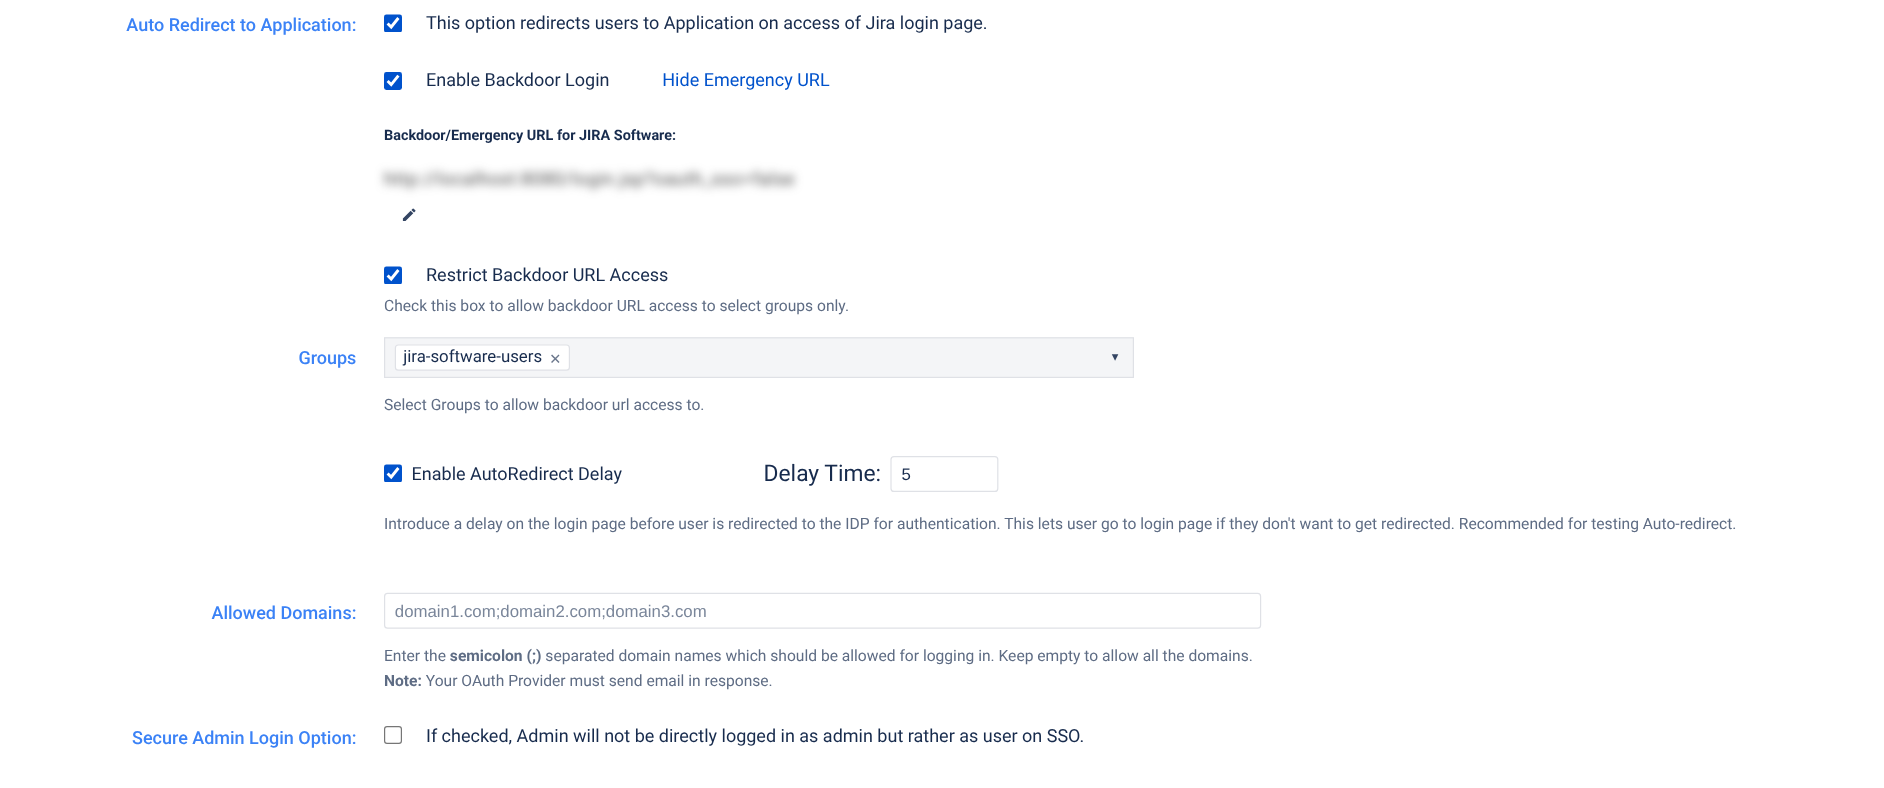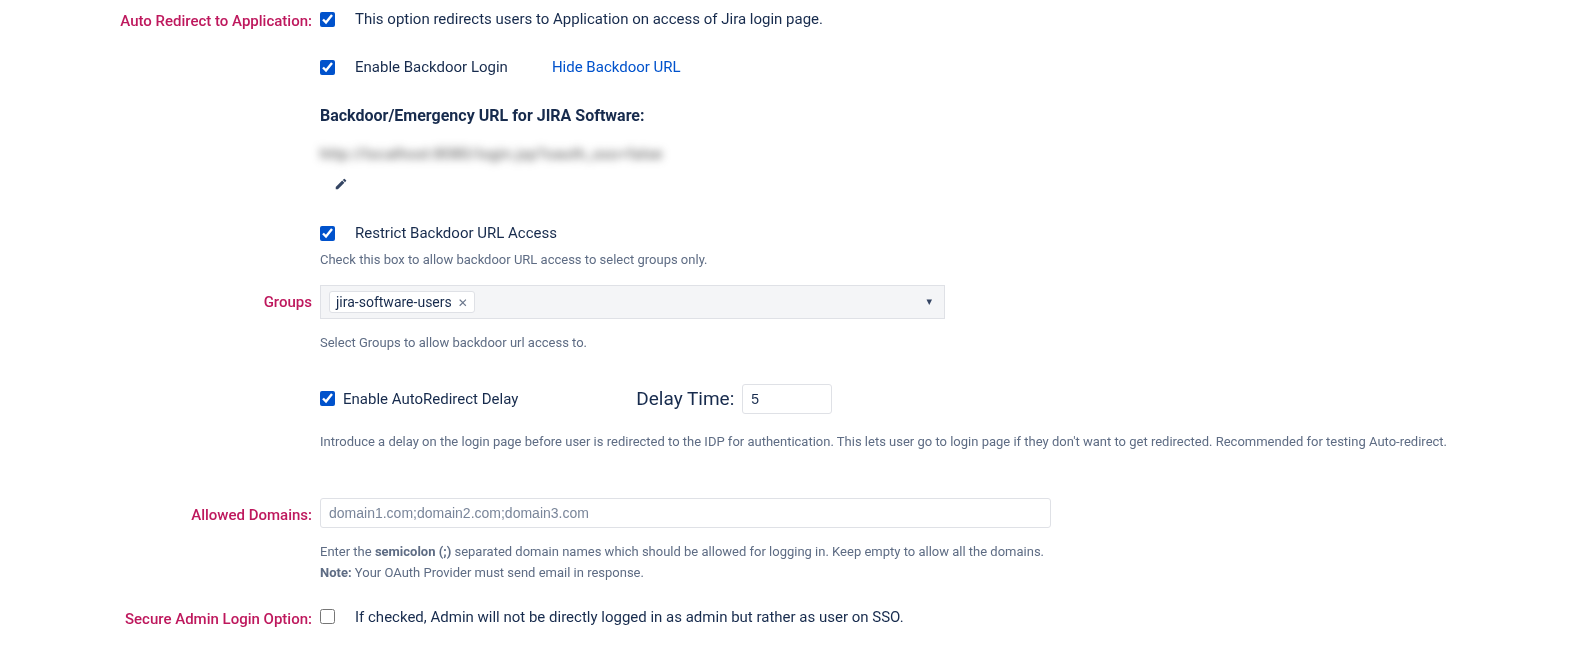--- a/index.html
+++ b/index.html
@@ -11,23 +11,23 @@
       padding: 10px 20px;
     }
     .row {
       display: flex;
       align-items: flex-start;
       margin-bottom: 6px;
     }
     .label-col {
       width: 300px;
       text-align: right;
-      padding-right: 8px;
+      padding-right: 23px;
       padding-top: 2px;
-      color: #be185d;
+      color: #3b82f6;
       font-weight: 500;
       font-size: 15px;
     }
     .content-col {
       flex: 1;
       color: #172B4D;
     }
     .checkbox-line {
       display: flex;
       align-items: center;
@@ -41,21 +41,21 @@
       cursor: pointer;
     }
     .link {
       color: #0052CC;
       cursor: pointer;
       font-size: 15px;
       margin-left: 24px;
     }
     .heading {
       font-weight: 700;
-      font-size: 16px;
+      font-size: 12px;
       color: #172B4D;
       margin-top: 30px;
       margin-bottom: 20px;
     }
     .blurred-url {
       filter: blur(4px);
       color: #444;
       font-size: 15px;
       user-select: none;
       letter-spacing: 0.5px;
@@ -148,21 +148,21 @@
   <div class="label-col">Auto Redirect to Application:</div>
   <div class="content-col">
     <div class="checkbox-line">
       <input type="checkbox" checked="" style="">
       <span>This option redirects users to Application on access of Jira login page.</span>
     </div>
     <div class="spacer-md"></div>
     <div class="checkbox-line">
       <input type="checkbox" checked="" style="">
       <span>Enable Backdoor Login</span>
-      <span class="link">Hide Backdoor URL</span>
+      <span class="link">Hide Emergency URL</span>
     </div>
     <div class="heading">Backdoor/Emergency URL for JIRA Software:</div>
     <div>
       <span class="blurred-url">http://localhost:8080/login.jsp?oauth_sso=false</span>
     </div>
     <span class="pencil-icon">
       <svg viewBox="0 0 24 24" width="14" height="14" fill="#344563">
           <path d="M3 17.25V21h3.75L17.81 9.94l-3.75-3.75L3 17.25zM20.71 7.04a1 1 0 0 0 0-1.41l-2.34-2.34a1 1 0 0 0-1.41 0l-1.83 1.83 3.75 3.75 1.83-1.83z"></path>
         </svg>
     </span>

